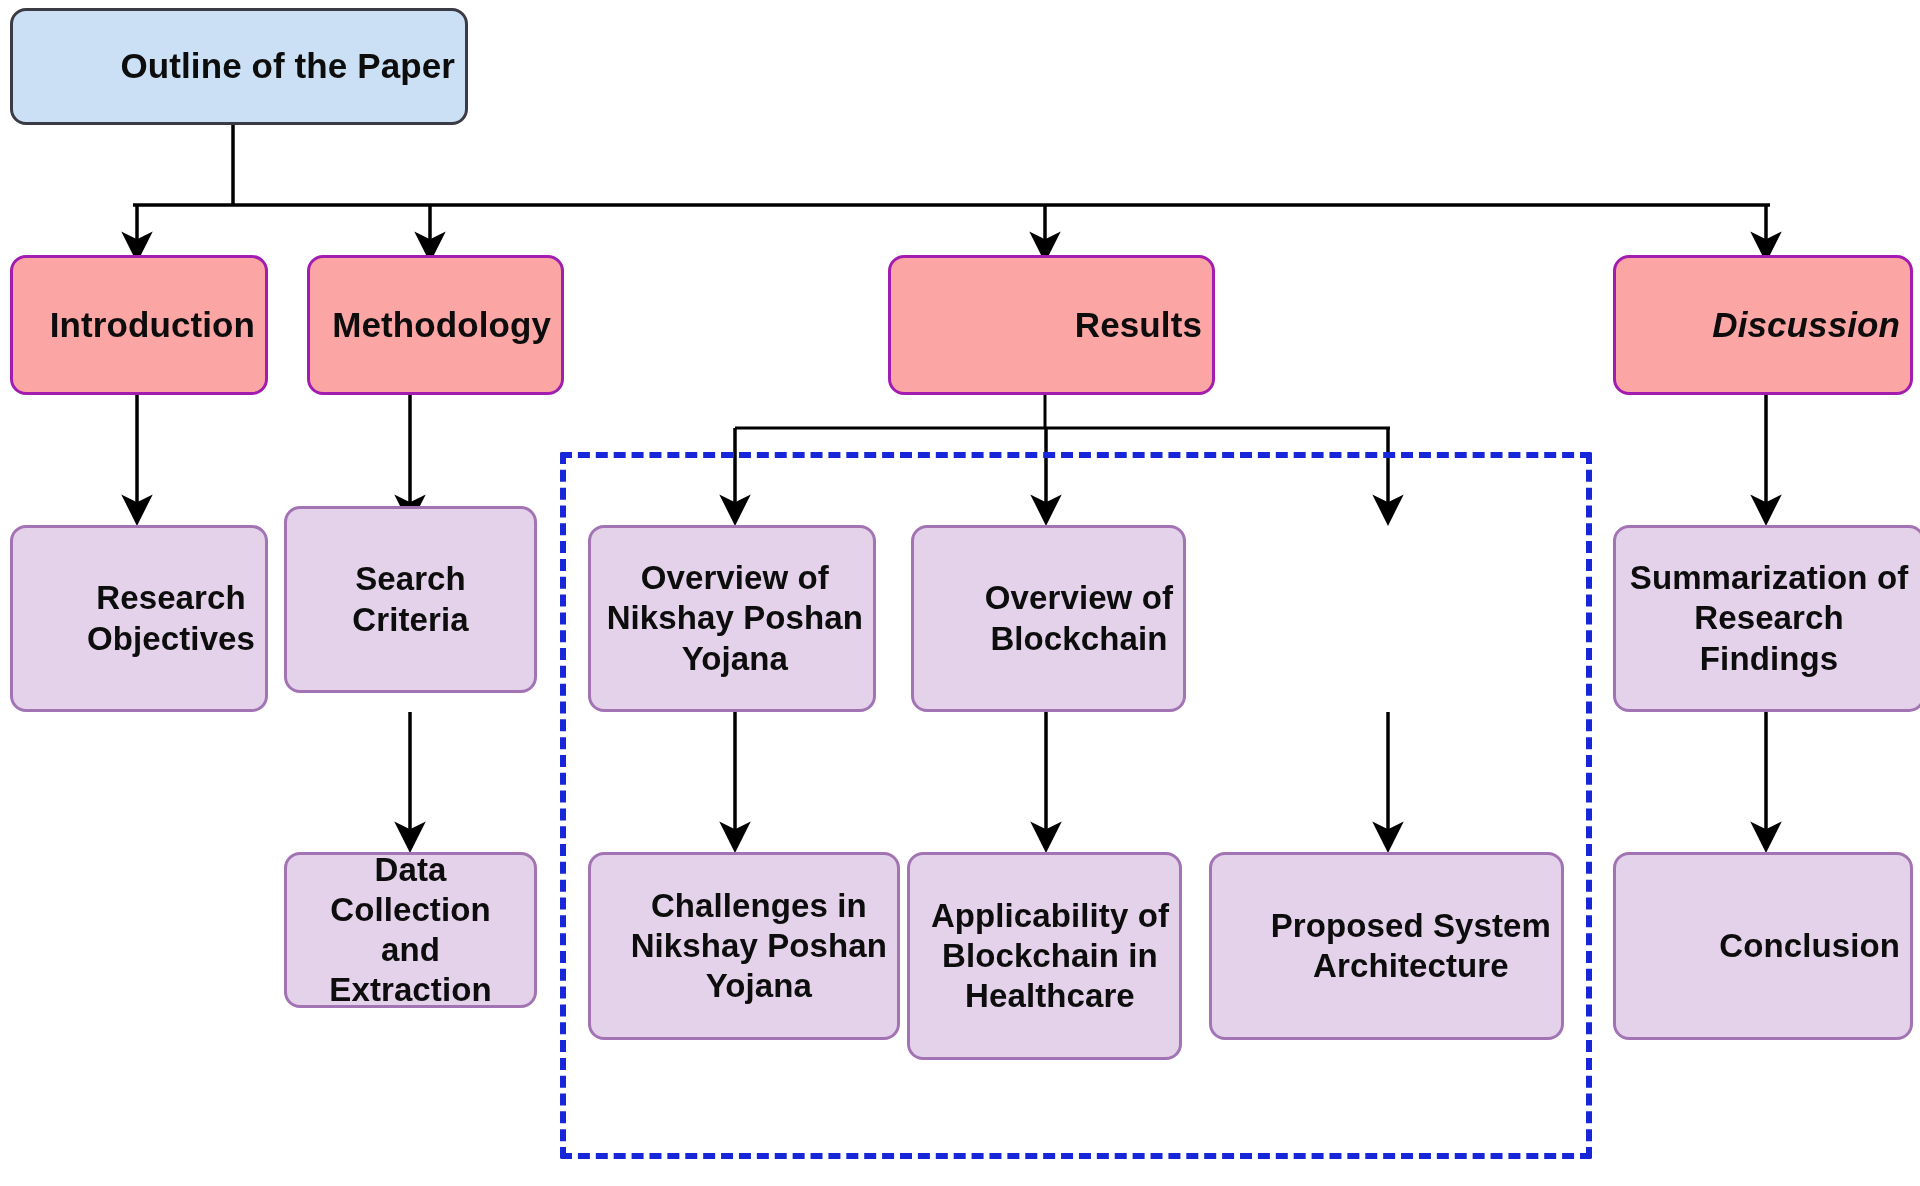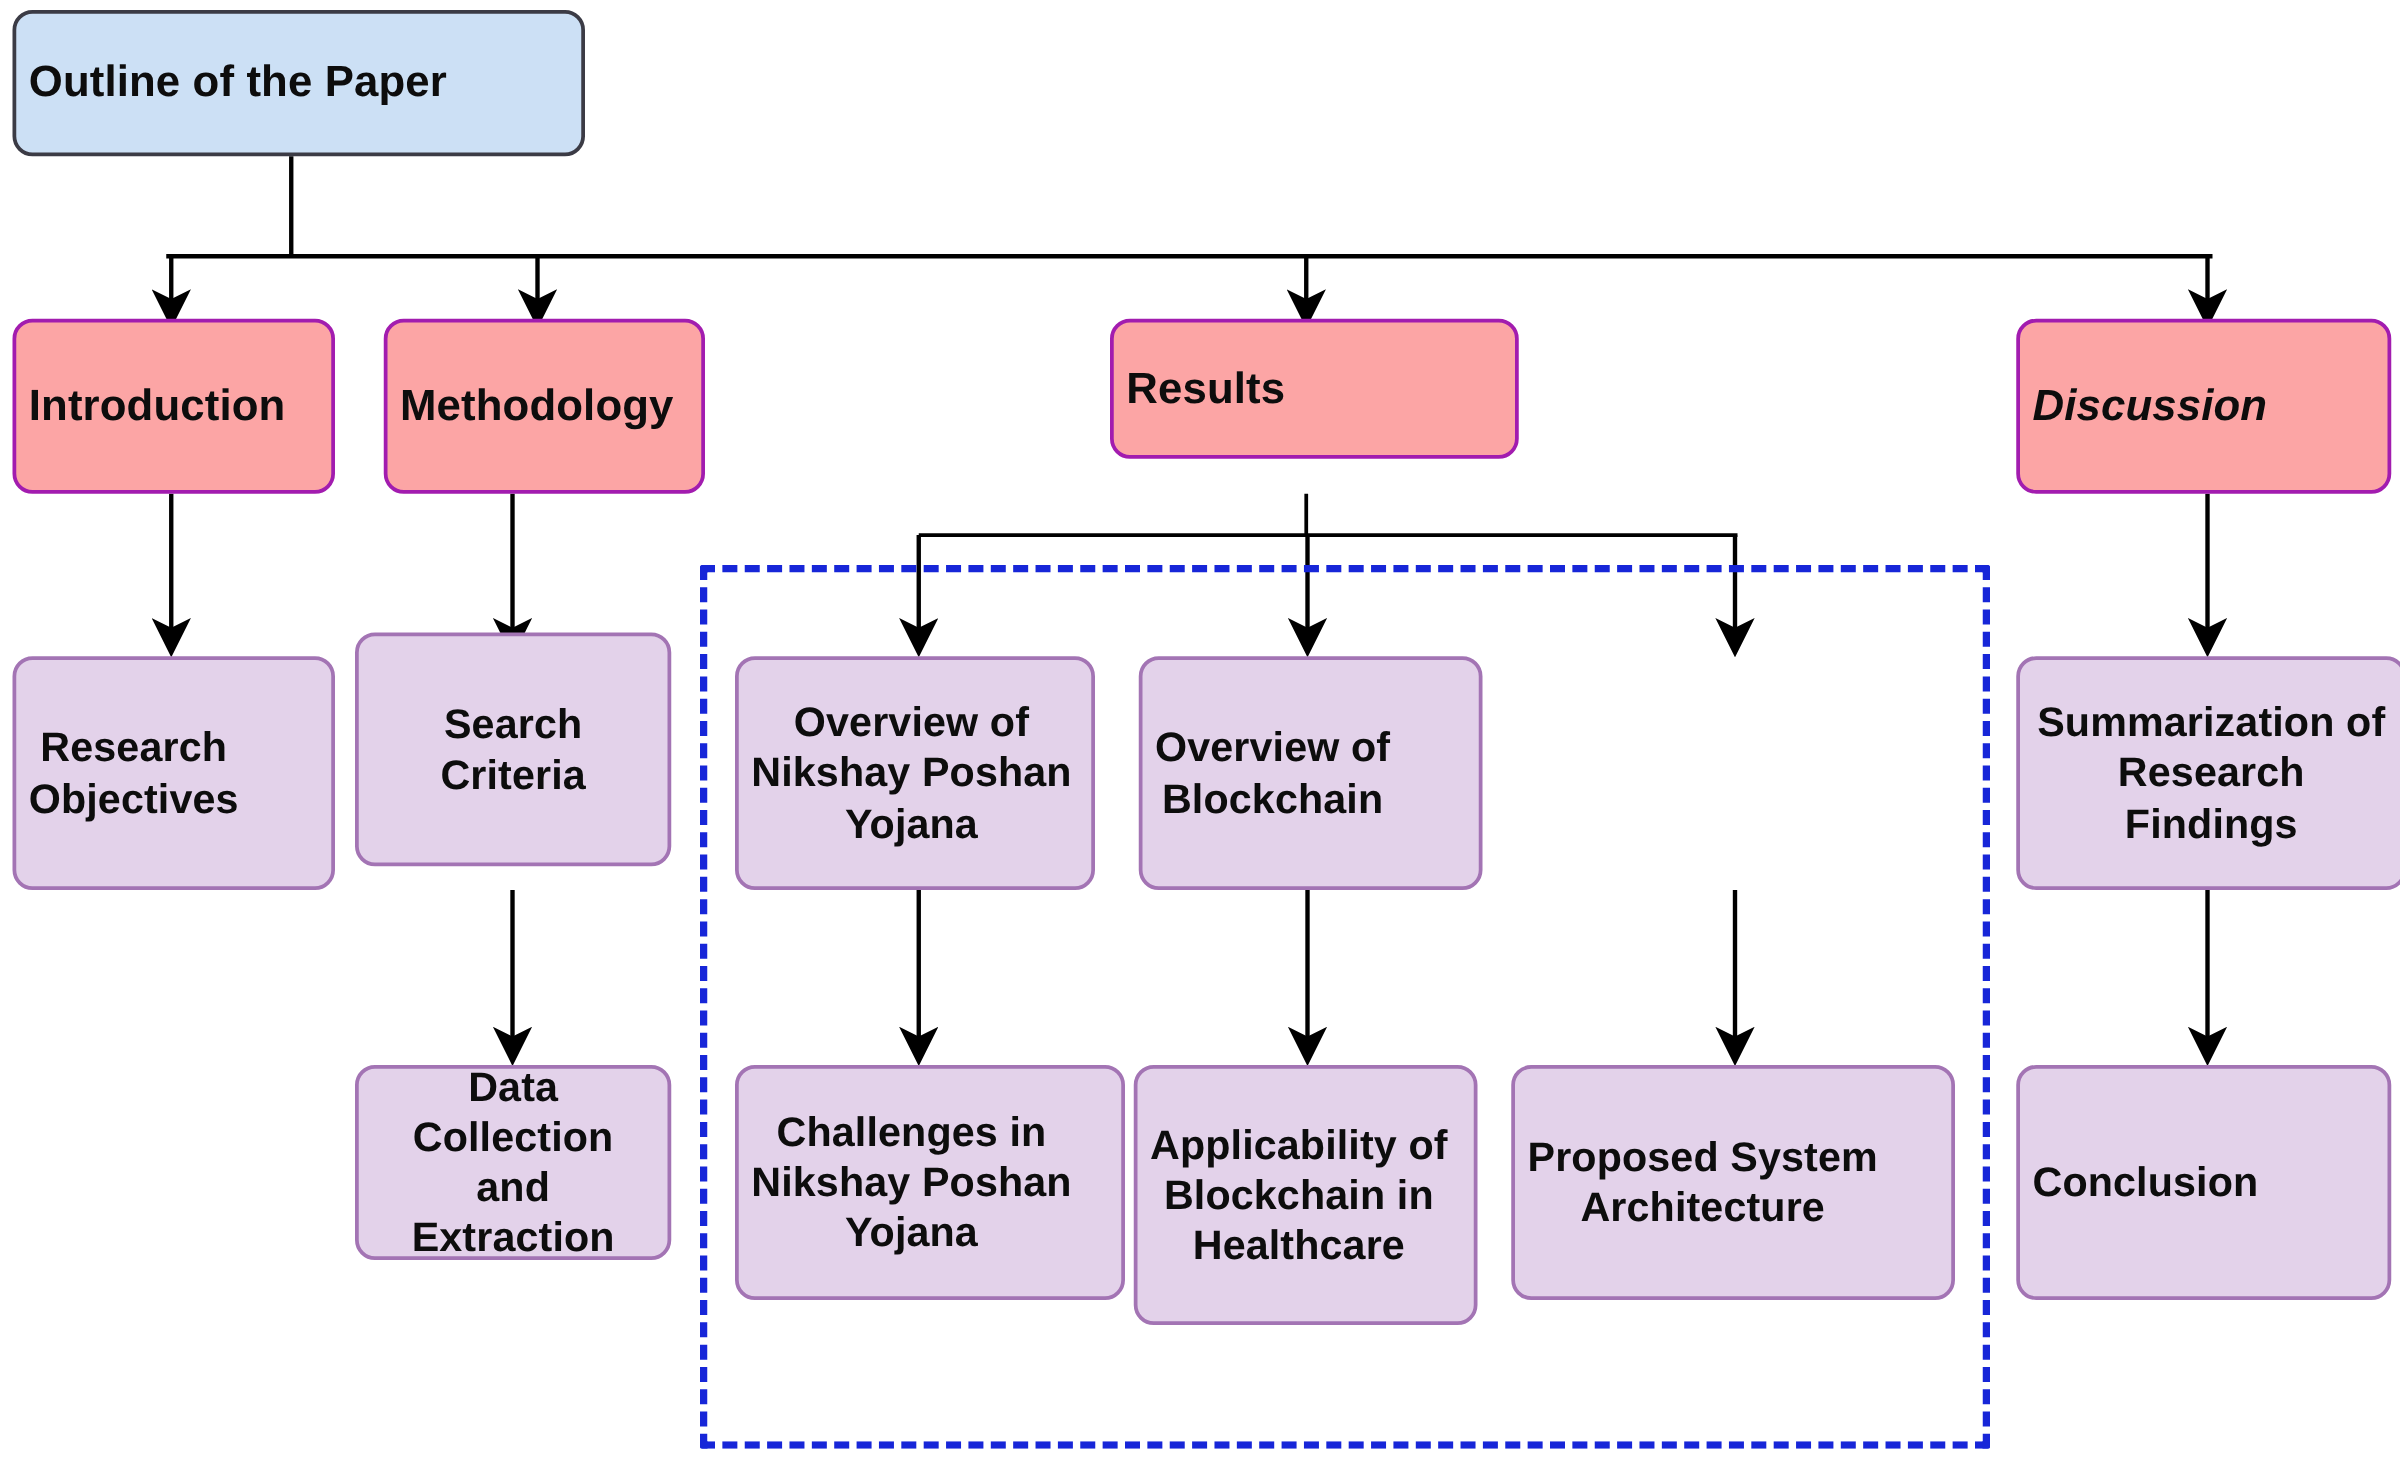--- a/index.html
+++ b/index.html
@@ -24,21 +24,21 @@
     top: 0;
     width: 1920px;
     height: 1186px;
     pointer-events: none;
   }
   .node {
     position: absolute;
     box-sizing: border-box;
     display: flex;
     align-items: center;
-    justify-content: flex-start;
+    justify-content: flex-end;
     text-align: center;
     border-radius: 16px;
     font-weight: bold;
     color: #0d0d0d;
     line-height: 1.22;
     padding: 0 10px;
     letter-spacing: 0.1px;
     z-index: 3;
   }
   .node-root {
@@ -114,21 +114,21 @@
   </div>
 
   <div class="node node-section" style="left:10px; top:255px; width:258px; height:140px;">
     <span>Introduction</span>
   </div>
 
   <div class="node node-section" style="left:307px; top:255px; width:257px; height:140px;">
     <span>Methodology</span>
   </div>
 
-  <div class="node node-section" style="left:888px; top:255px; width:327px; height:112px;">
+  <div class="node node-section" style="left:888px; top:255px; width:327px; height:140px;">
     <span>Results</span>
   </div>
 
   <div class="node node-section" style="left:1613px; top:255px; width:300px; height:140px;font-style:italic;">
     <span>Discussion</span>
   </div>
 
   <div class="node node-sub" style="left:10px; top:525px; width:258px; height:187px;">
     <span class="lines">
       <span>Research</span><br>

